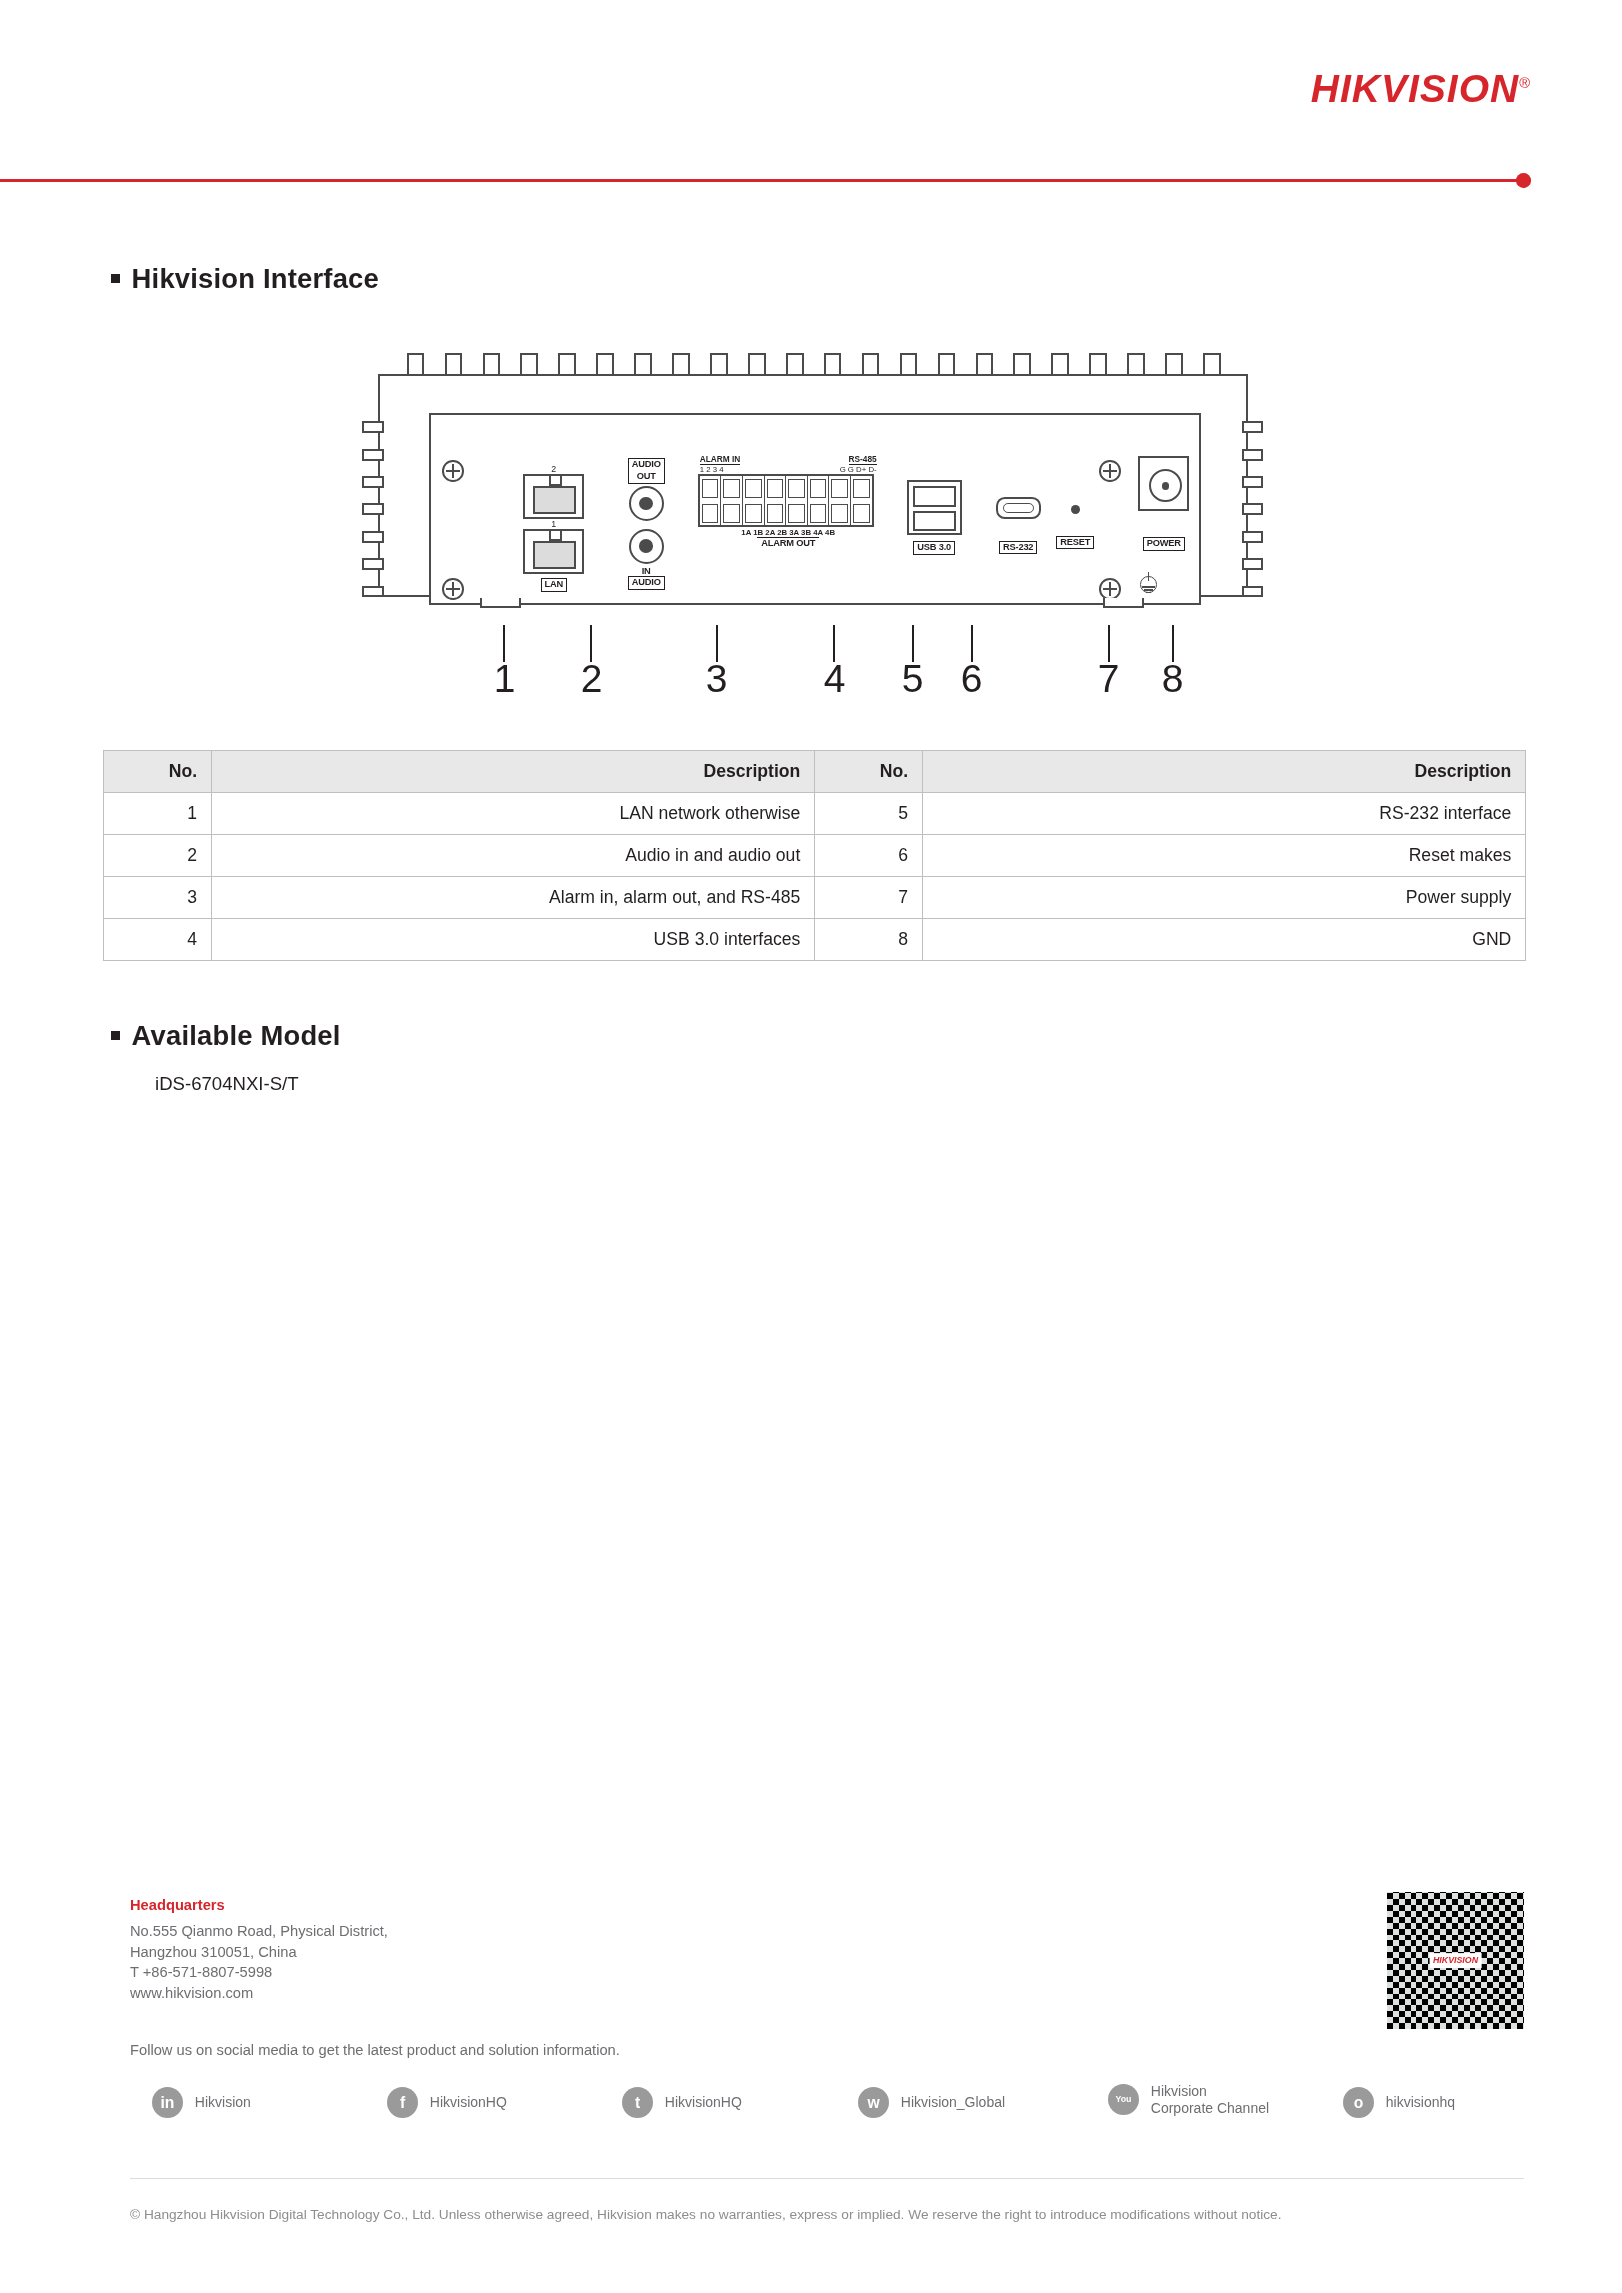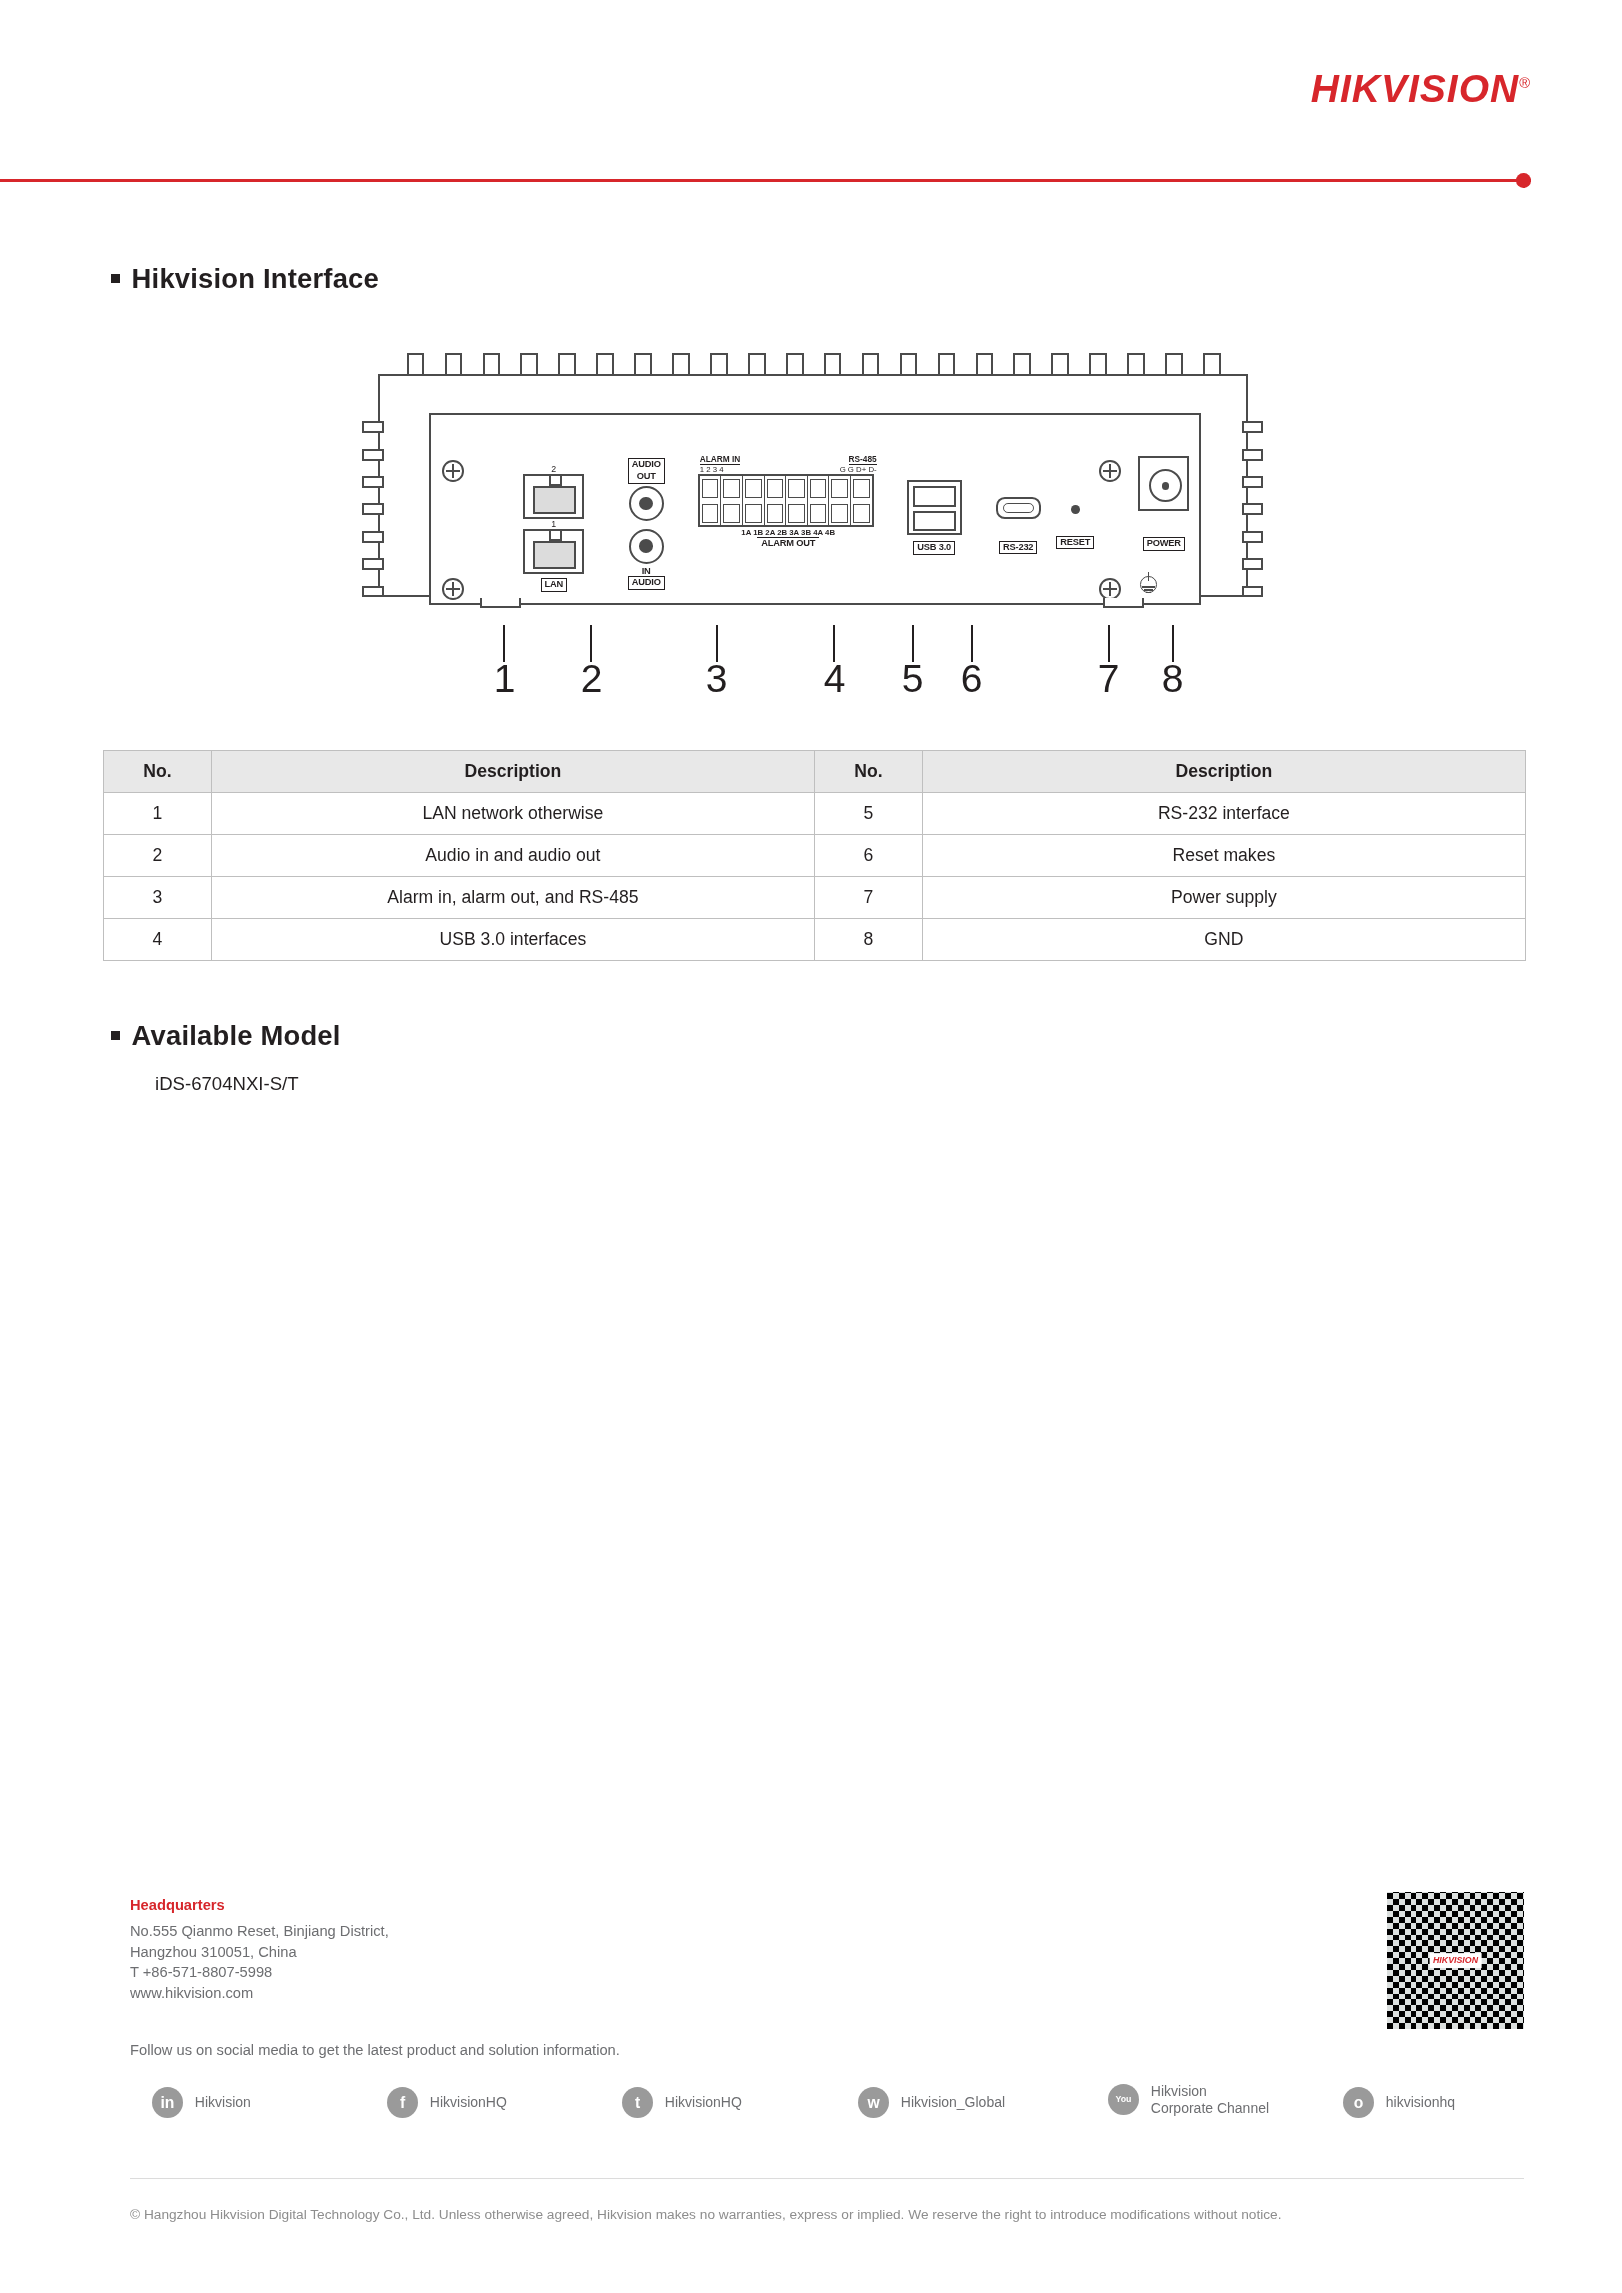--- a/index.html
+++ b/index.html
@@ -402,21 +402,21 @@
     position: absolute;
     left: 103px;
     top: 750px;
     width: 1423px;
     border-collapse: collapse;
     font-size: 17.6px;
   }
   .tbl th, .tbl td {
     border: 1px solid #bfbfbf;
     padding: 8.8px 13.7px;
-    text-align: center;
+    text-align: right;
     font-weight: normal;
     color: #231f20;
     height: 23.5px;
     margin-top: 8px;
   }
   .tbl thead th {
     background: #e8e8e8;
     font-weight: bold;
   }
   .tbl .c-no { width: 83px; }
@@ -751,21 +751,21 @@
 </table>
 
 <div class="section-title" id="title-model">
   <span class="bullet"></span><span>Available Model</span>
 </div>
 <div class="model-text">iDS-6704NXI-S/T</div>
 
 <div class="footer">
   <div class="hq-title">Headquarters</div>
   <div class="hq-lines">
-    <div>No.555 Qianmo Reset, Binjiang District,</div>
+    <div>No.555 Qianmo Road, Physical District,</div>
     <div>Hangzhou 310051, China</div>
     <div>T +86-571-8807-5998</div>
     <div>www.hikvision.com</div>
   </div>
 
   <div class="follow">Follow us on social media to get the latest product and solution information.</div>
 
   <div class="socials">
     <div class="soc" style="left:0px; top:3.9px;">
       <span class="ic">in</span>

